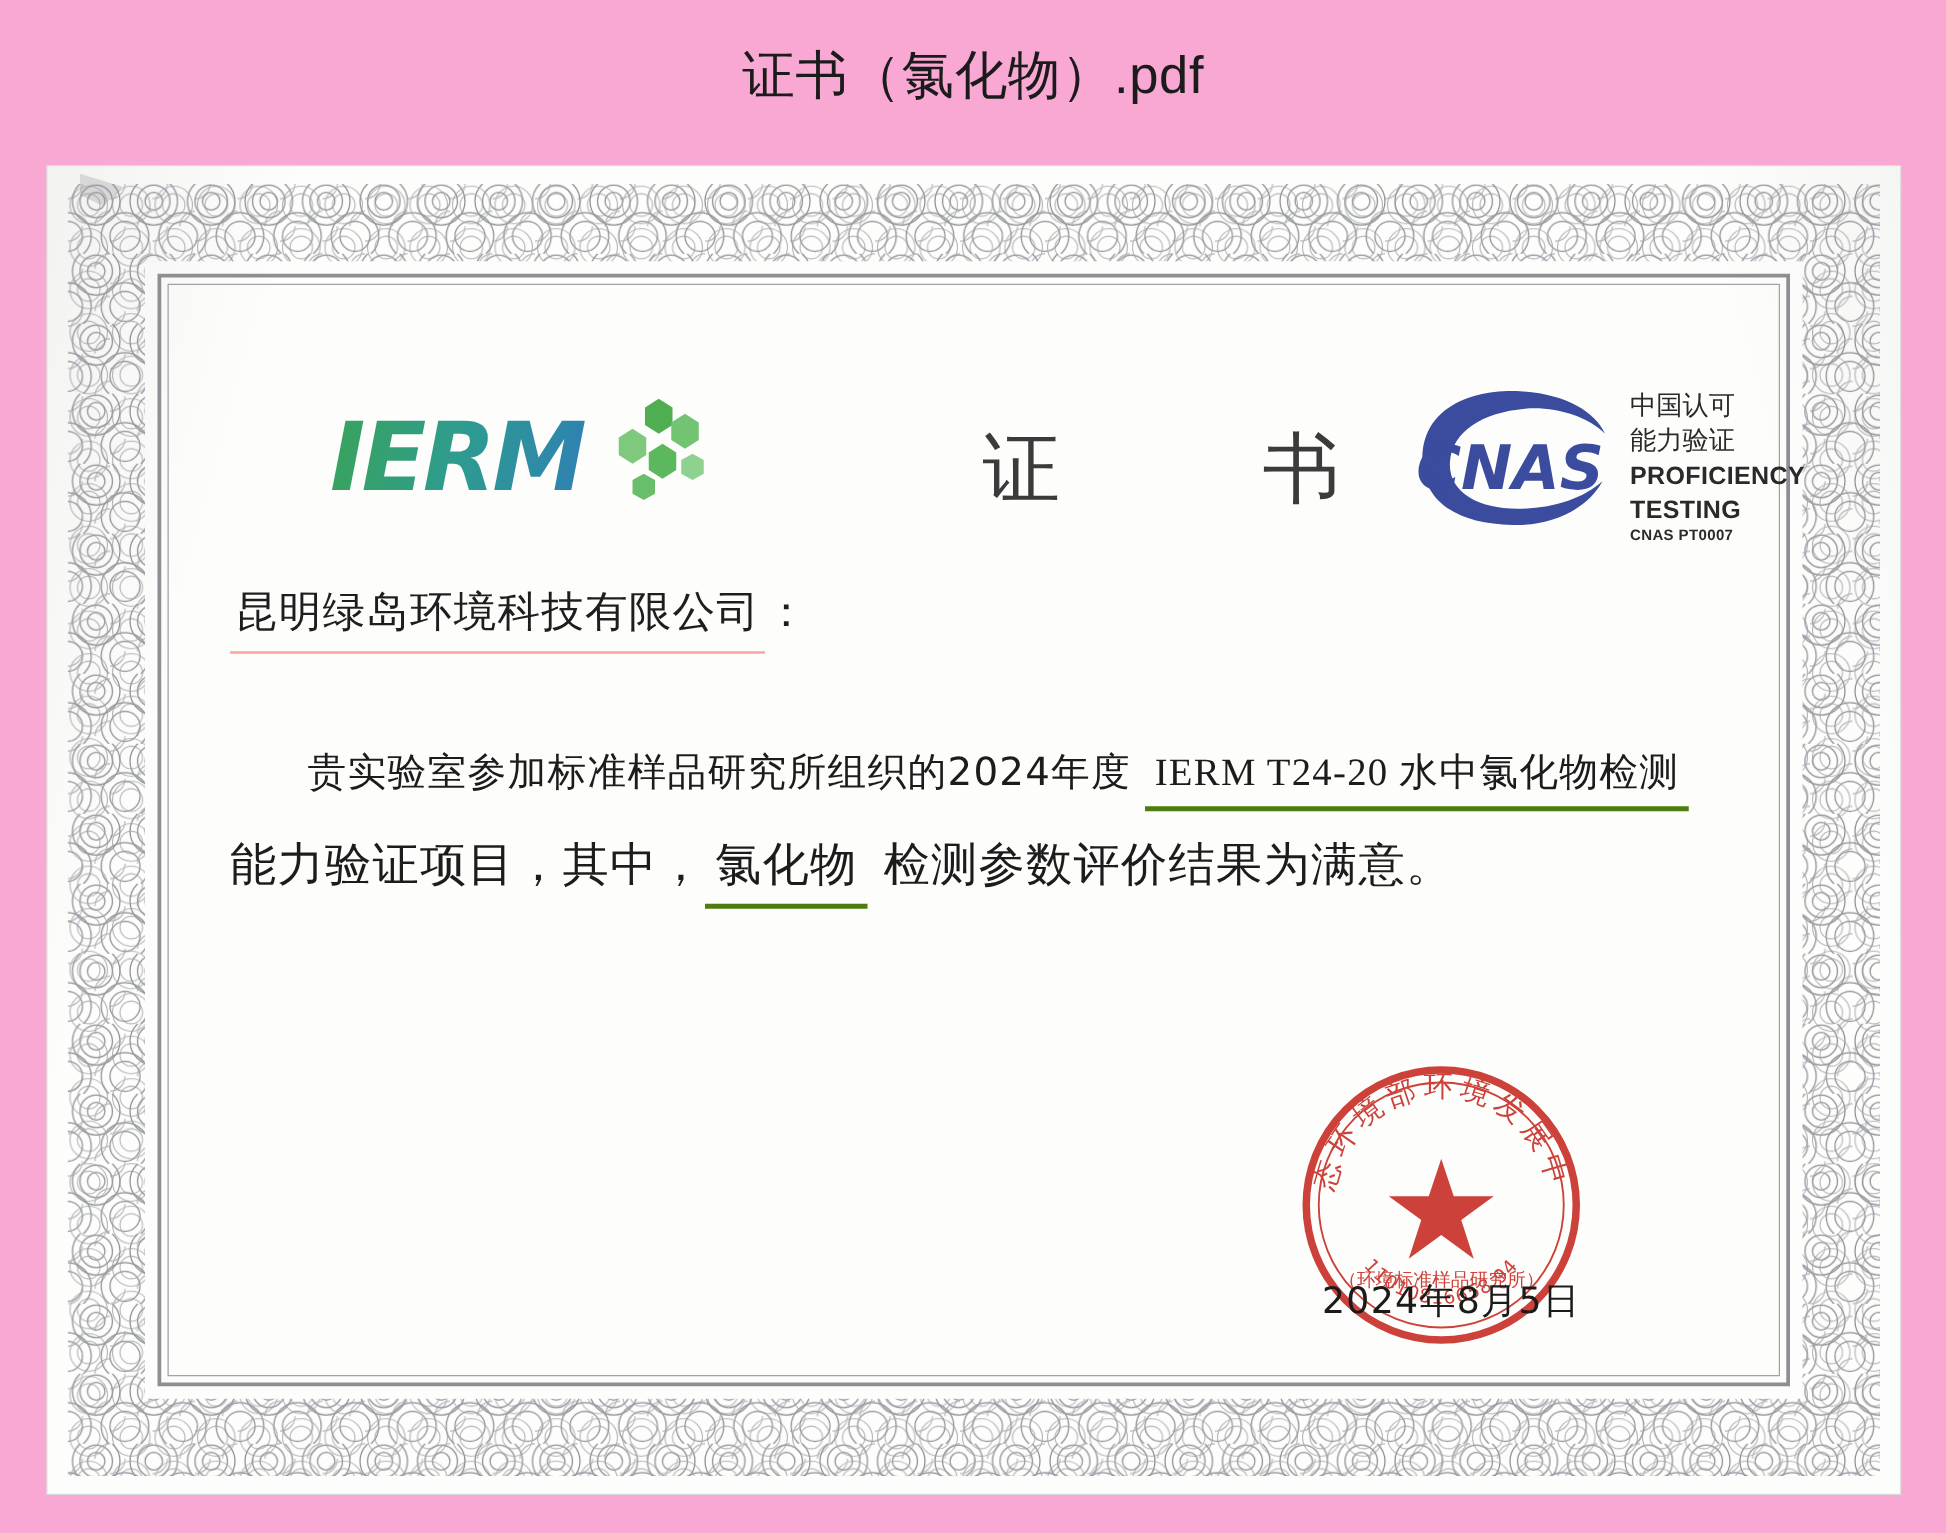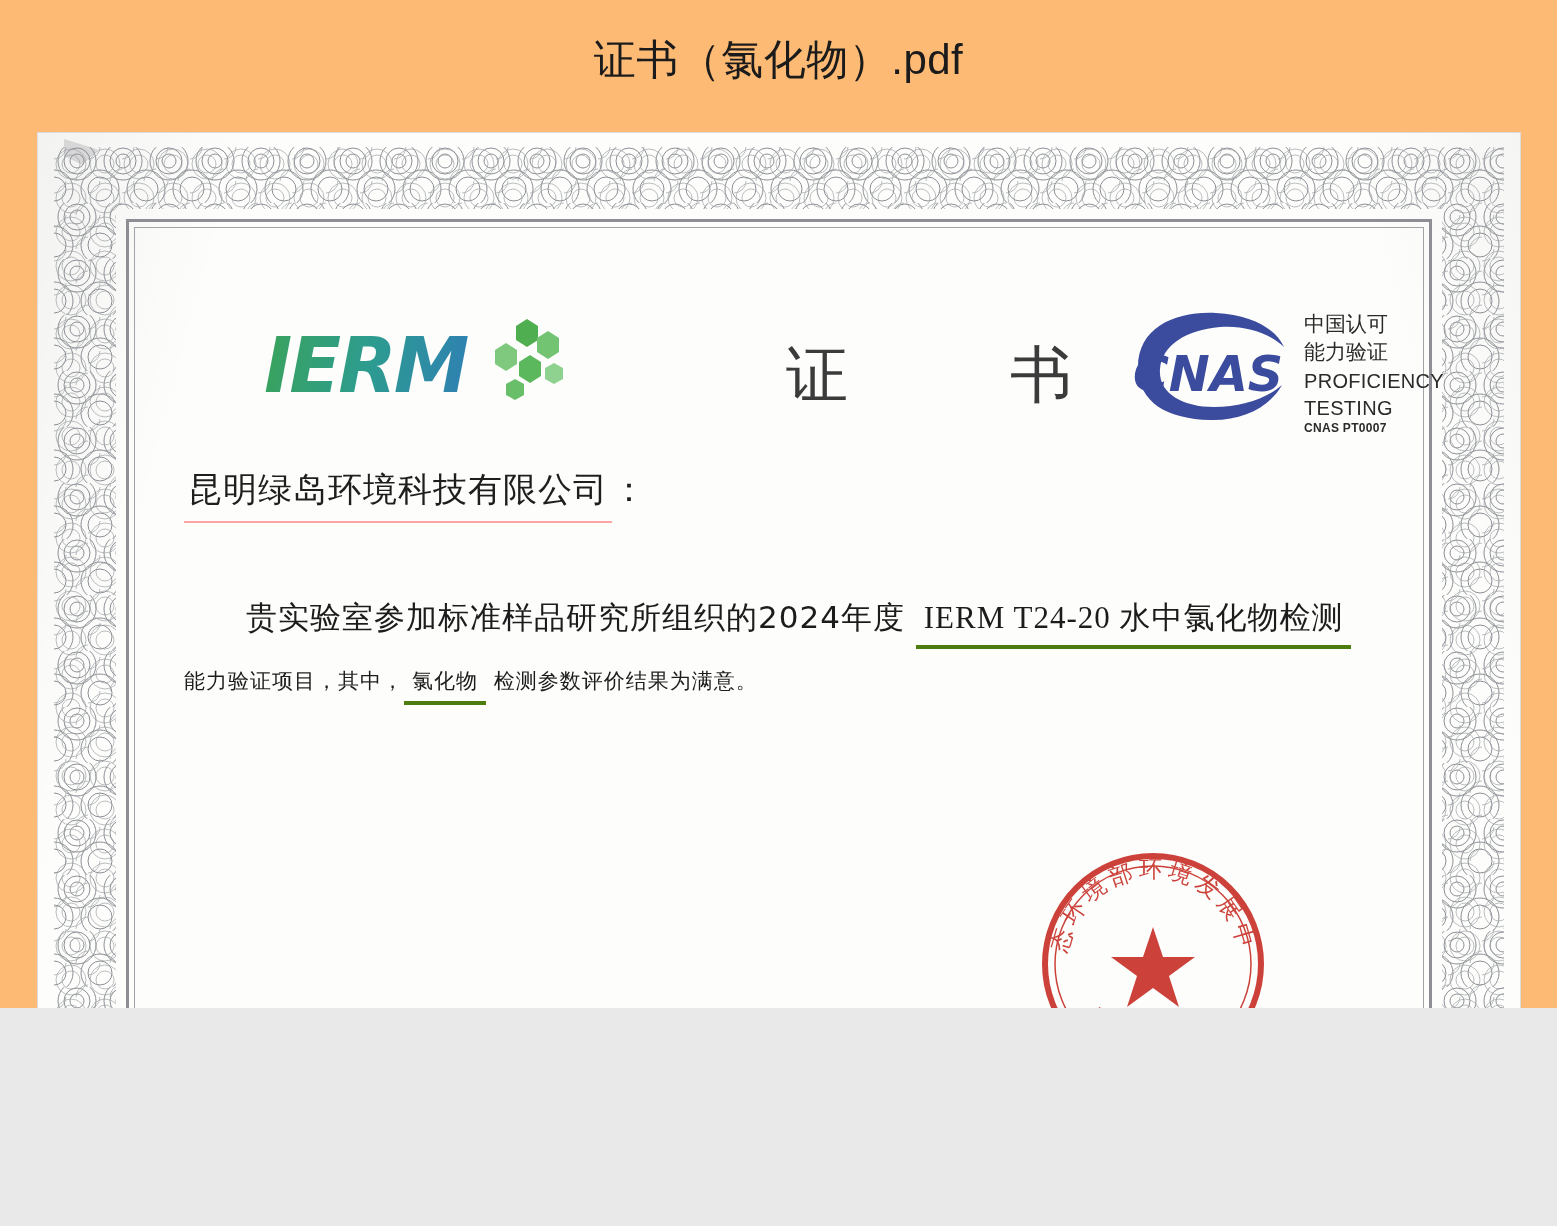--- a/index.html
+++ b/index.html
@@ -4,23 +4,23 @@
 <style>
   * { box-sizing: border-box; }
   html, body {
     margin: 0; padding: 0;
     width: 1557px; height: 1226px;
     background: #e9e9e9;
     font-family: "Liberation Sans", sans-serif;
   }
   #page {
     position: relative;
-    width: 1557px; height: 1008px;
+    width: 1557px; height: 1226px;
     overflow: hidden;
-    background: #fdba74;
+    background: #f9a8d4;
   }
   
   .doc-title {
     position: absolute;
     top: 32px; left: 0; width: 100%;
     text-align: center;
     font-size: 42px;
     color: #1b1b1b;
     letter-spacing: 0.5px;
     white-space: nowrap;
@@ -116,21 +116,21 @@
     left: 920px; top: 36px;
     width: 400px; height: 130px;
   }
   .cnas-mark { position: absolute; left: 0; top: 4px; width: 168px; height: 118px; }
   .cnas-lines {
     position: absolute; left: 180px; top: 8px;
     color: #2a2a2a;
   }
   .cnas-lines div { line-height: 1.32; }
   .cn1, .cn2 { font-size: 21px; font-family: "DejaVu Sans", sans-serif; }
-  .cn3 { font-size: 20px; font-weight: normal; letter-spacing: .3px; margin-top: 2px; }
+  .cn3 { font-size: 20px; font-weight: bold; letter-spacing: .3px; margin-top: 2px; }
   .cn4 { font-size: 12px; font-weight: bold; letter-spacing: .3px; }
 
   
   .recipient {
     position: absolute;
     left: 42px; top: 238px;
     font-family: "DejaVu Sans", serif;
     font-size: 34px;
     color: #1e1e1e;
     letter-spacing: 1px;
@@ -143,21 +143,21 @@
   .recipient .colon { font-size: 34px; }
 
   .para {
     position: absolute;
     left: 42px; right: 14px;
     font-family: "DejaVu Sans", serif;
     color: #1c1c1c;
     letter-spacing: 1px;
   }
   .line1 { top: 368px; font-size: 31px; }
-  .line2 { top: 438px; font-size: 21px; }
+  .line2 { top: 438px; font-size: 37px; }
   .line3 { top: 508px; font-size: 31px; }
   .indent { display: inline-block; width: 62px; }
   .ul-item {
     border-bottom: 4px solid #4d7c0f;
     padding: 0 8px 6px 8px;
     display: inline-block;
   }
   .serif-en {
     font-family: "Liberation Serif", serif;
     font-size: 31px;

